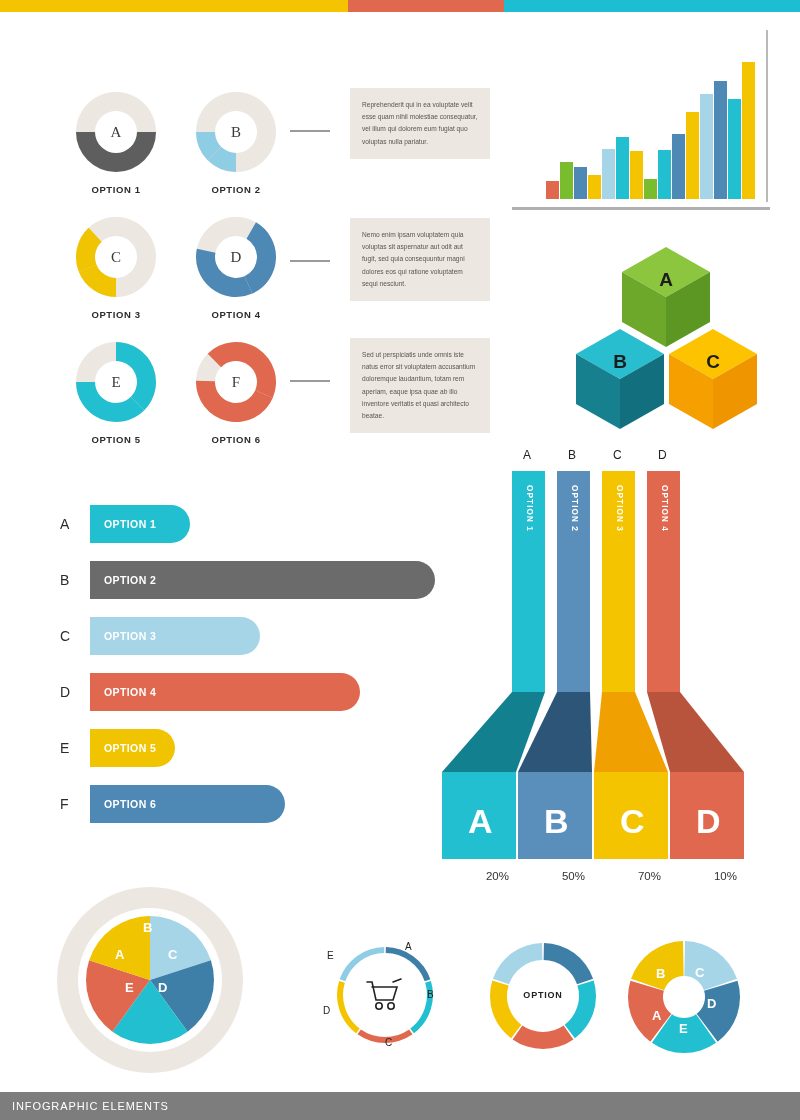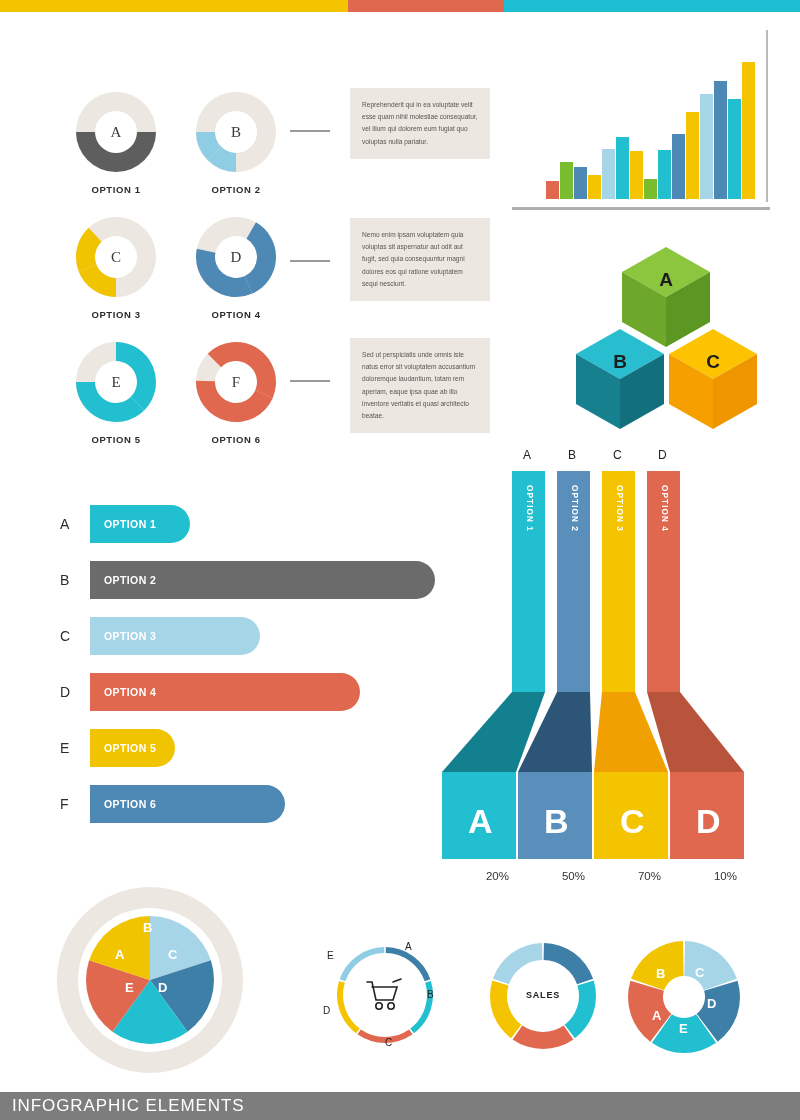--- a/index.html
+++ b/index.html
@@ -69,21 +69,21 @@
   .slice-letter { position: absolute; color: #fff; font-size: 13px; font-weight: bold; }
   #sales-text {
     position: absolute; width: 100%; text-align: center; top: 50px;
     font-size: 9px; font-weight: bold; letter-spacing: .8px; color: #222;
   }
   
   #footer {
     position: absolute; left: 0; bottom: 0; width: 800px; height: 28px;
     background: #7d7d7d; display: flex; align-items: center; padding-left: 12px;
   }
-  #footer span { color: #ffffff; font-size: 17px; letter-spacing: .9px; }
+  #footer span { color: #ffffff; font-size: 11px; letter-spacing: .9px; }
 </style>
 </head>
 <body>
 
 <div id="topbar">
   <div class="seg" style="background: rgb(245, 196, 0); width: 43.5%;"></div>
   <div class="seg" style="background: rgb(224, 104, 79); width: 19.5%;"></div>
   <div class="seg" style="background: rgb(30, 190, 210); width: 37%;"></div>
 </div>
 
@@ -260,21 +260,21 @@
           <circle cx="44" cy="61" r="3.2"></circle>
           <circle cx="56" cy="61" r="3.2"></circle>
         </g>
       </svg><div class="ringlabel" style="left: 70px; top: -4px;">A</div><div class="ringlabel" style="left: 92px; top: 44px;">B</div><div class="ringlabel" style="left: 50px; top: 92px;">C</div><div class="ringlabel" style="left: -12px; top: 60px;">D</div><div class="ringlabel" style="left: -8px; top: 5px;">E</div></div>
     <div class="abs" style="left: 487px; top: 940px; width: 112px; height: 112px;"><svg width="112" height="112" viewBox="0 0 112 112">
         <path d="M 56.92497754117602 3.0080721567112647 A 53 53 0 0 1 106.11248450676379 38.7448878137707 L 90.0386687215754 44.27954643954236 A 36 36 0 0 0 56.6282866317422 20.00548297436991 Z" fill="#3E7FA8"></path>
         <path d="M 106.68415206604088 40.50429964969495 A 53 53 0 0 1 87.89619622705857 98.32768203250652 L 77.66534083347375 84.75087836170255 A 36 36 0 0 0 90.42697121466927 45.47461862998148 Z" fill="#22BFD0"></path>
         <path d="M 86.39955112660545 99.41505834731657 A 53 53 0 0 1 25.600448873394573 99.41505834731657 L 35.35124829136235 85.4894735944037 A 36 36 0 0 0 76.64875170863766 85.4894735944037 Z" fill="#E0684F"></path>
         <path d="M 24.103803772941436 98.32768203250652 A 53 53 0 0 1 5.31584793395912 40.50429964969497 L 21.57302878533072 45.47461862998149 A 36 36 0 0 0 34.33465916652626 84.75087836170253 Z" fill="#F5C400"></path>
         <path d="M 5.887515493236215 38.74488781377069 A 53 53 0 0 1 55.07502245882397 3.0080721567112647 L 55.371713368257794 20.00548297436991 A 36 36 0 0 0 21.961331278424595 44.27954643954236 Z" fill="#A7D5E8"></path>
-      </svg><div id="sales-text">SALES</div></div>
+      </svg><div id="sales-text">OPTION</div></div>
     <div class="abs" style="left: 625px; top: 938px; width: 118px; height: 118px;"><svg width="118" height="118" viewBox="0 0 118 118">
         <path d="M 59.97733476048787 3.008529071242087 A 56 56 0 0 1 111.94904023356175 40.76818335039923 L 78.85589008758565 52.16306875639971 A 21 21 0 0 0 59.36650053518295 38.00319840171578 Z" fill="#A7D5E8"></path>
         <path d="M 112.55306633392999 42.62718453552674 A 56 56 0 0 1 92.70164129651471 103.7235885626484 L 71.63811548619302 75.77134571099315 A 21 21 0 0 0 79.08239987522374 52.86019420082253 Z" fill="#3E7FA8"></path>
         <path d="M 91.12028043565859 104.87251448018354 A 56 56 0 0 1 26.879719564341436 104.87251448018355 L 46.954894836628036 76.20219293006883 A 21 21 0 0 0 71.04510516337197 76.20219293006883 Z" fill="#22BFD0"></path>
         <path d="M 25.29835870348529 103.72358856264839 A 56 56 0 0 1 5.446933666070009 42.627184535526766 L 38.91760012477626 52.860194200822534 A 21 21 0 0 0 46.361884513806984 75.77134571099315 Z" fill="#E0684F"></path>
         <path d="M 6.050959766438261 40.76818335039923 A 56 56 0 0 1 58.02266523951212 3.008529071242087 L 58.63349946481705 38.00319840171578 A 21 21 0 0 0 39.14410991241435 52.16306875639971 Z" fill="#F0C400"></path>
       </svg><div class="slice-letter" style="left: 27px; top: 70px;">A</div><div class="slice-letter" style="left: 31px; top: 28px;">B</div><div class="slice-letter" style="left: 70px; top: 27px;">C</div><div class="slice-letter" style="left: 82px; top: 58px;">D</div><div class="slice-letter" style="left: 54px; top: 83px;">E</div></div>
   </div>
 
 <div id="footer" style="background: rgb(125, 125, 125);">

